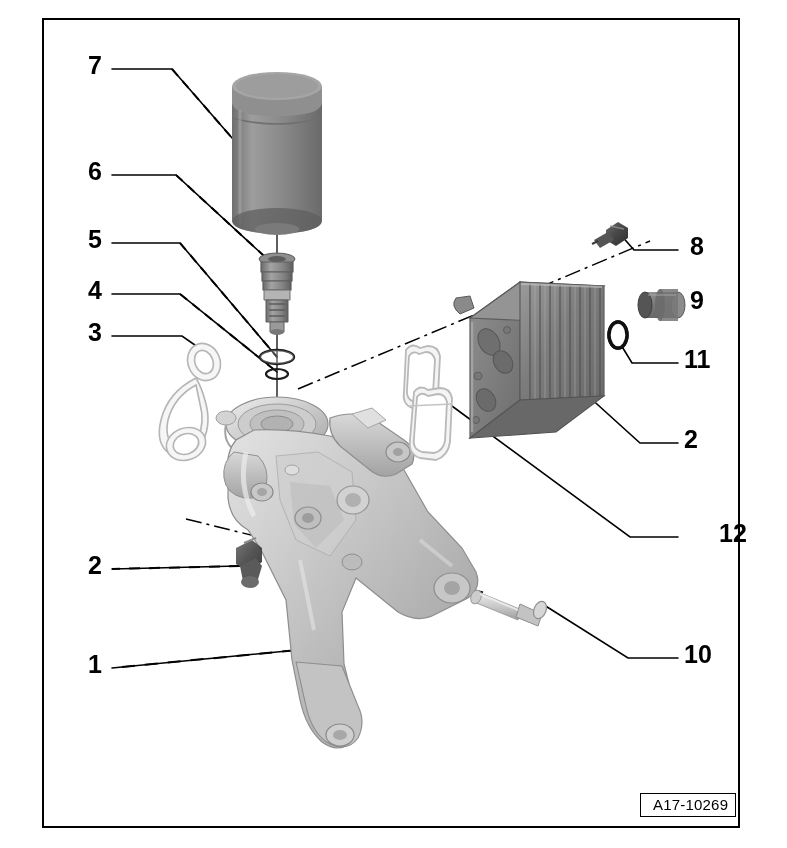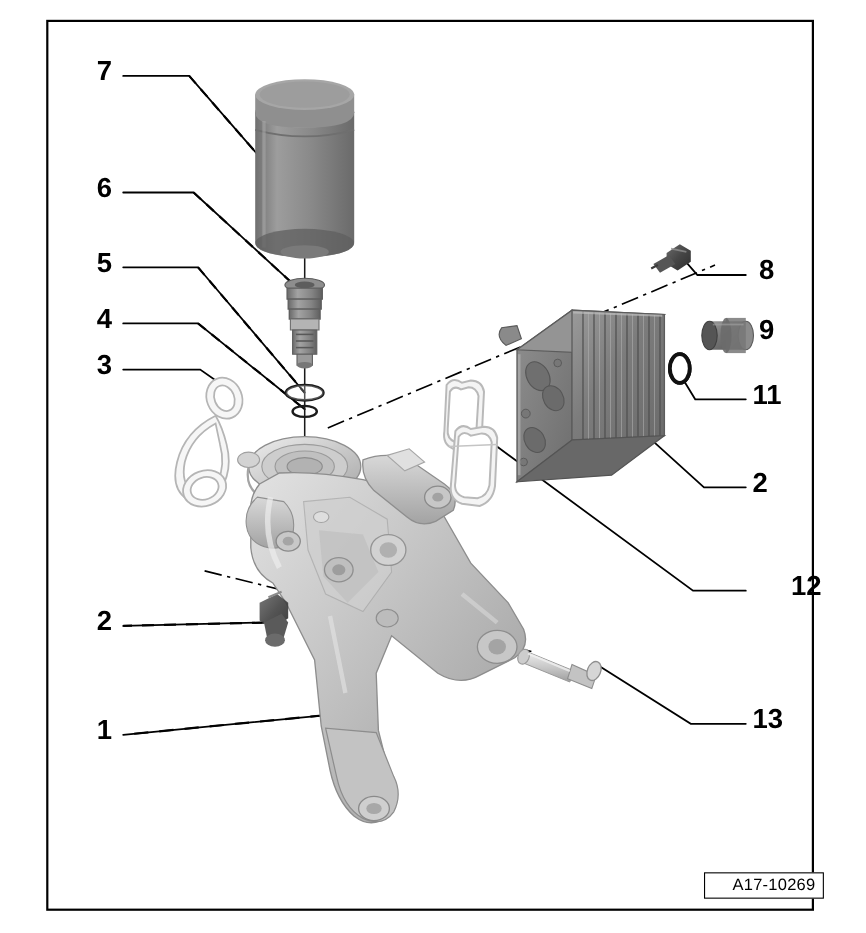--- a/index.html
+++ b/index.html
@@ -32,21 +32,21 @@
     letter-spacing:0px;
     user-select:none;
   }
   .callout.right{text-align:left;}
   .callout.left{text-align:right;}
   #partno{
     position:absolute;
     left:640px;top:793px;
     border:1.5px solid #000;
     background:#ffffff;
-    padding:2px 7px 3px 25px;
+    padding:2px 7px 3px 12px;
     font-family:"Liberation Sans", sans-serif;
     font-size:15px;
     color:#000;
     letter-spacing:0.2px;
     white-space:nowrap;
   }
 </style>
 </head>
 <body>
 
@@ -383,17 +383,17 @@
   <div class="callout left" style="left:88px;top:278px;">4</div>
   <div class="callout left" style="left:88px;top:320px;">3</div>
   <div class="callout left" style="left:88px;top:553px;">2</div>
   <div class="callout left" style="left:88px;top:652px;">1</div>
 
   <div class="callout right" style="left:690px;top:234px;">8</div>
   <div class="callout right" style="left:690px;top:288px;">9</div>
   <div class="callout right" style="left:684px;top:347px;">11</div>
   <div class="callout right" style="left:684px;top:427px;">2</div>
   <div class="callout right" style="left:684px;top:521px;margin-left:35px;">12</div>
-  <div class="callout right" style="left:684px;top:642px;">13</div>
+  <div class="callout right" style="left:684px;top:642px;">10</div>
 
   <div id="partno">A17-10269</div>
 
 </div>
 
 </body></html>

